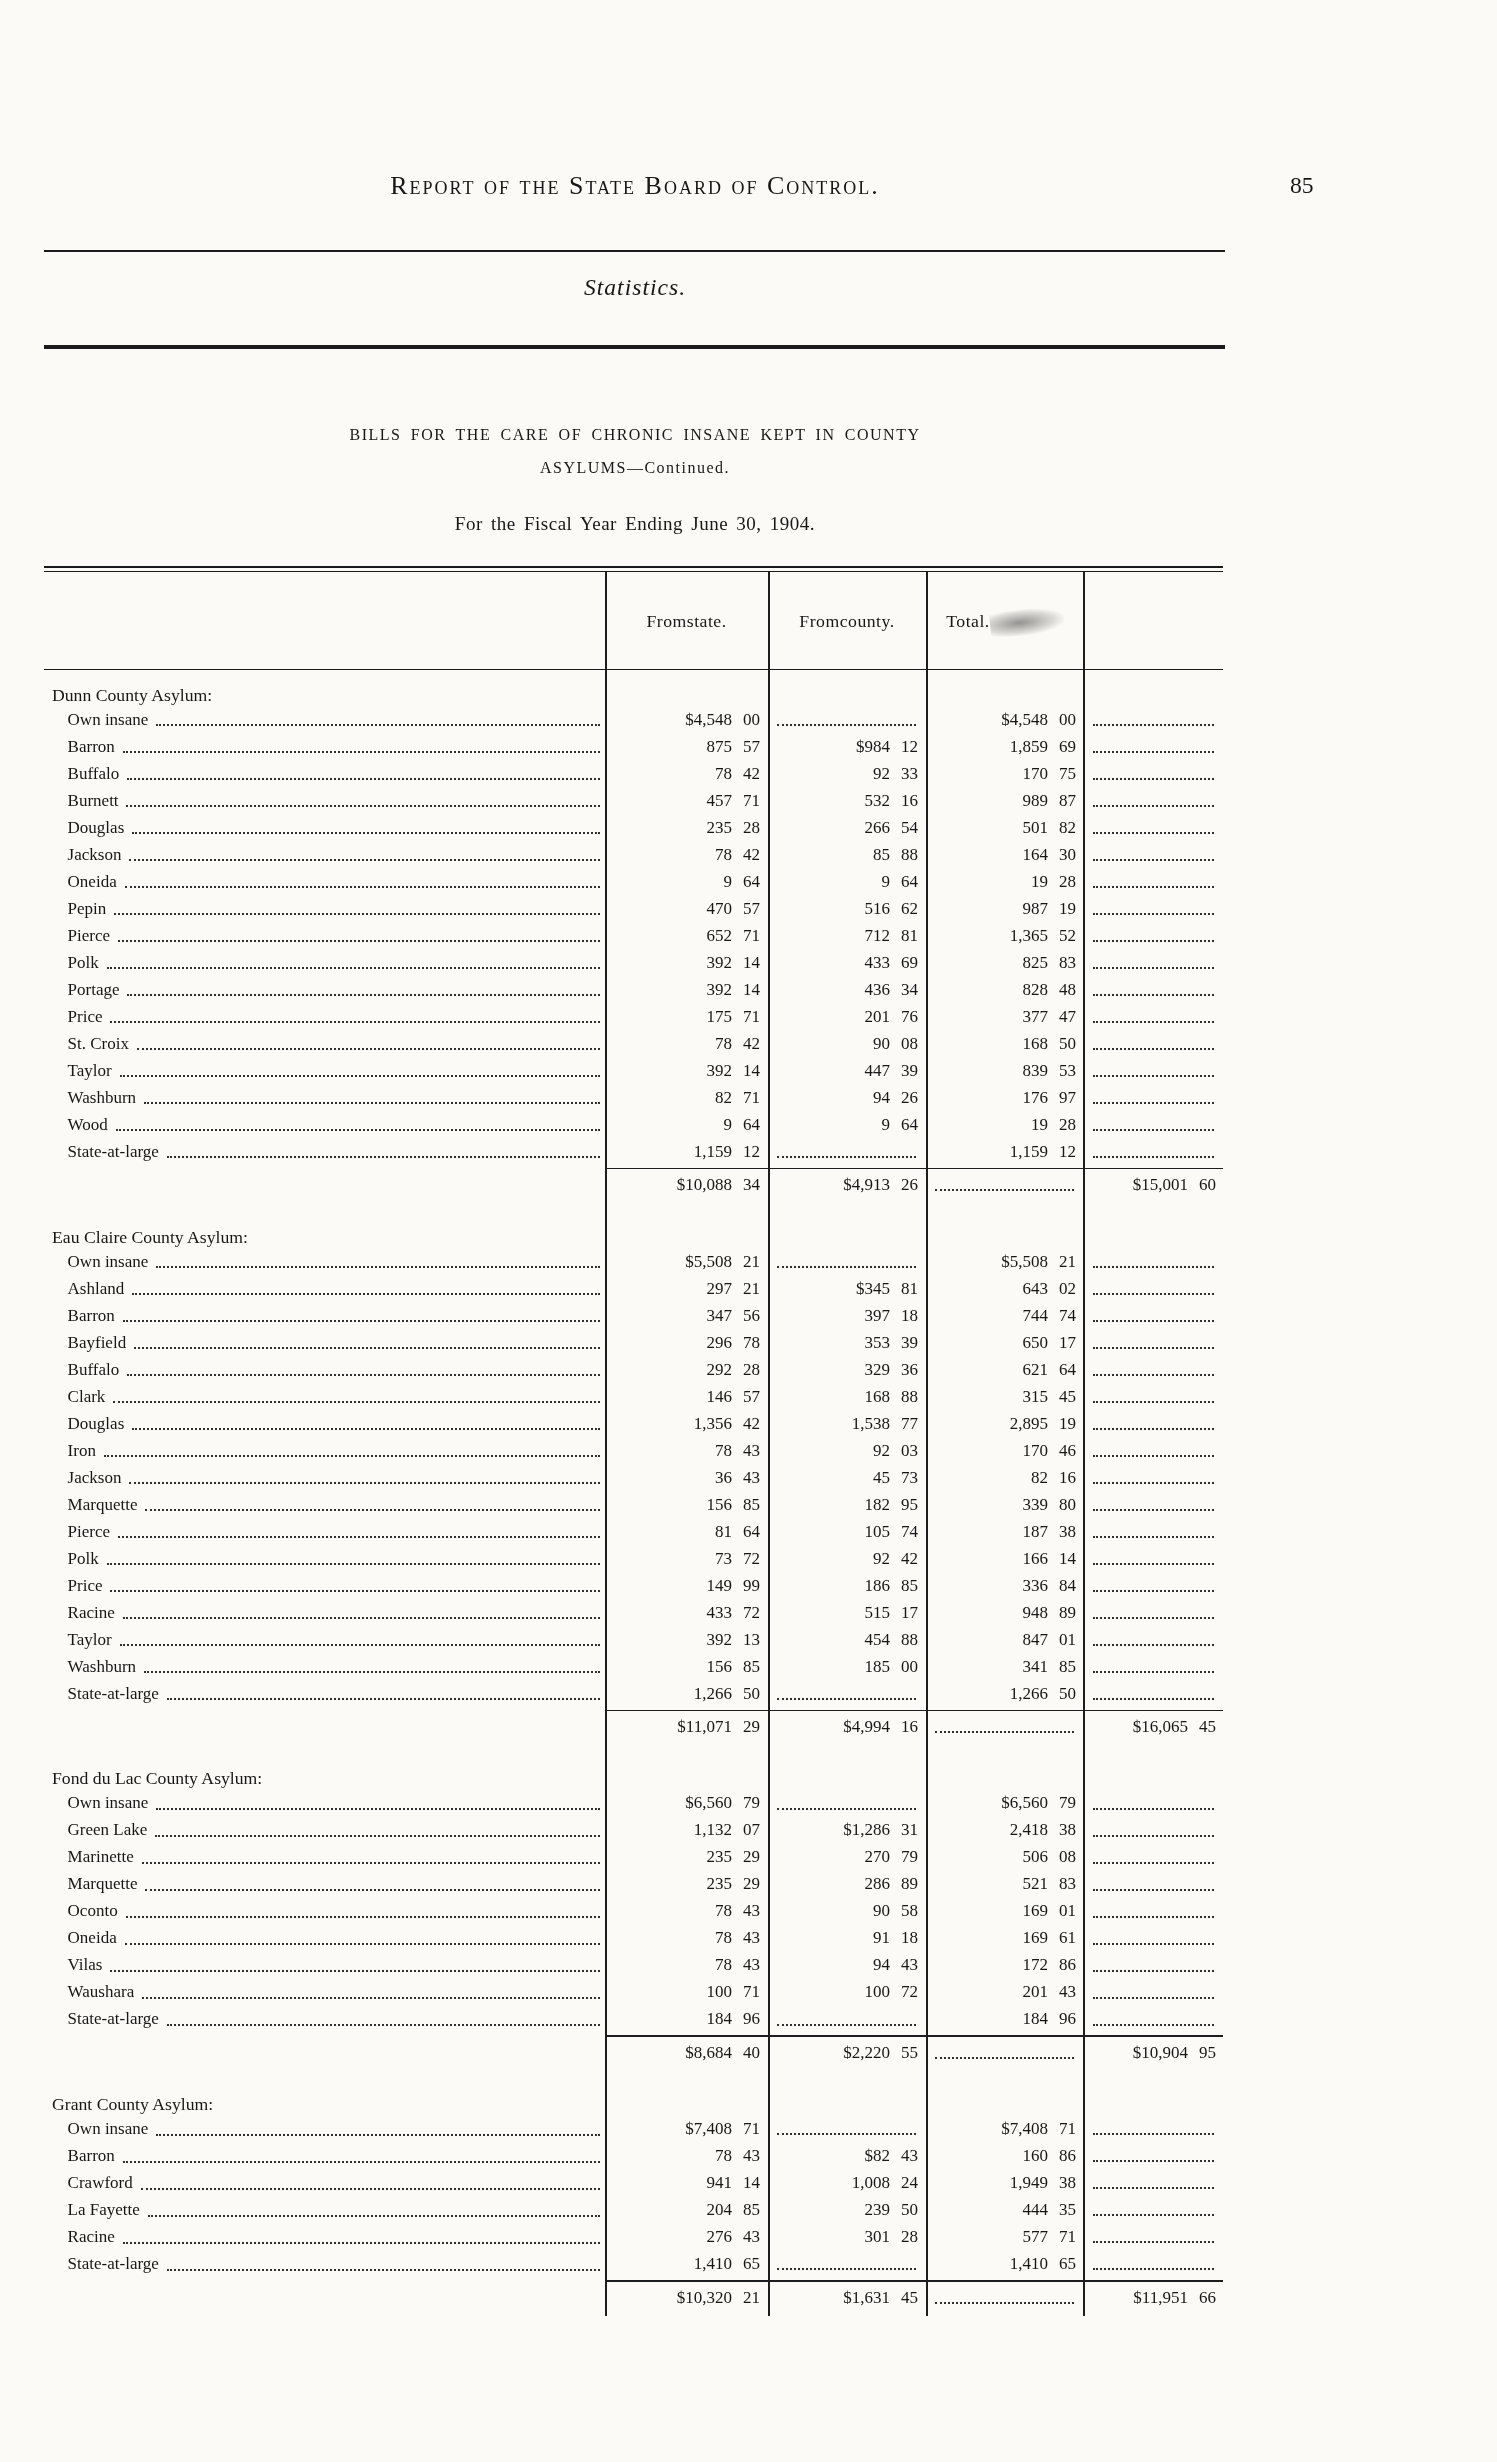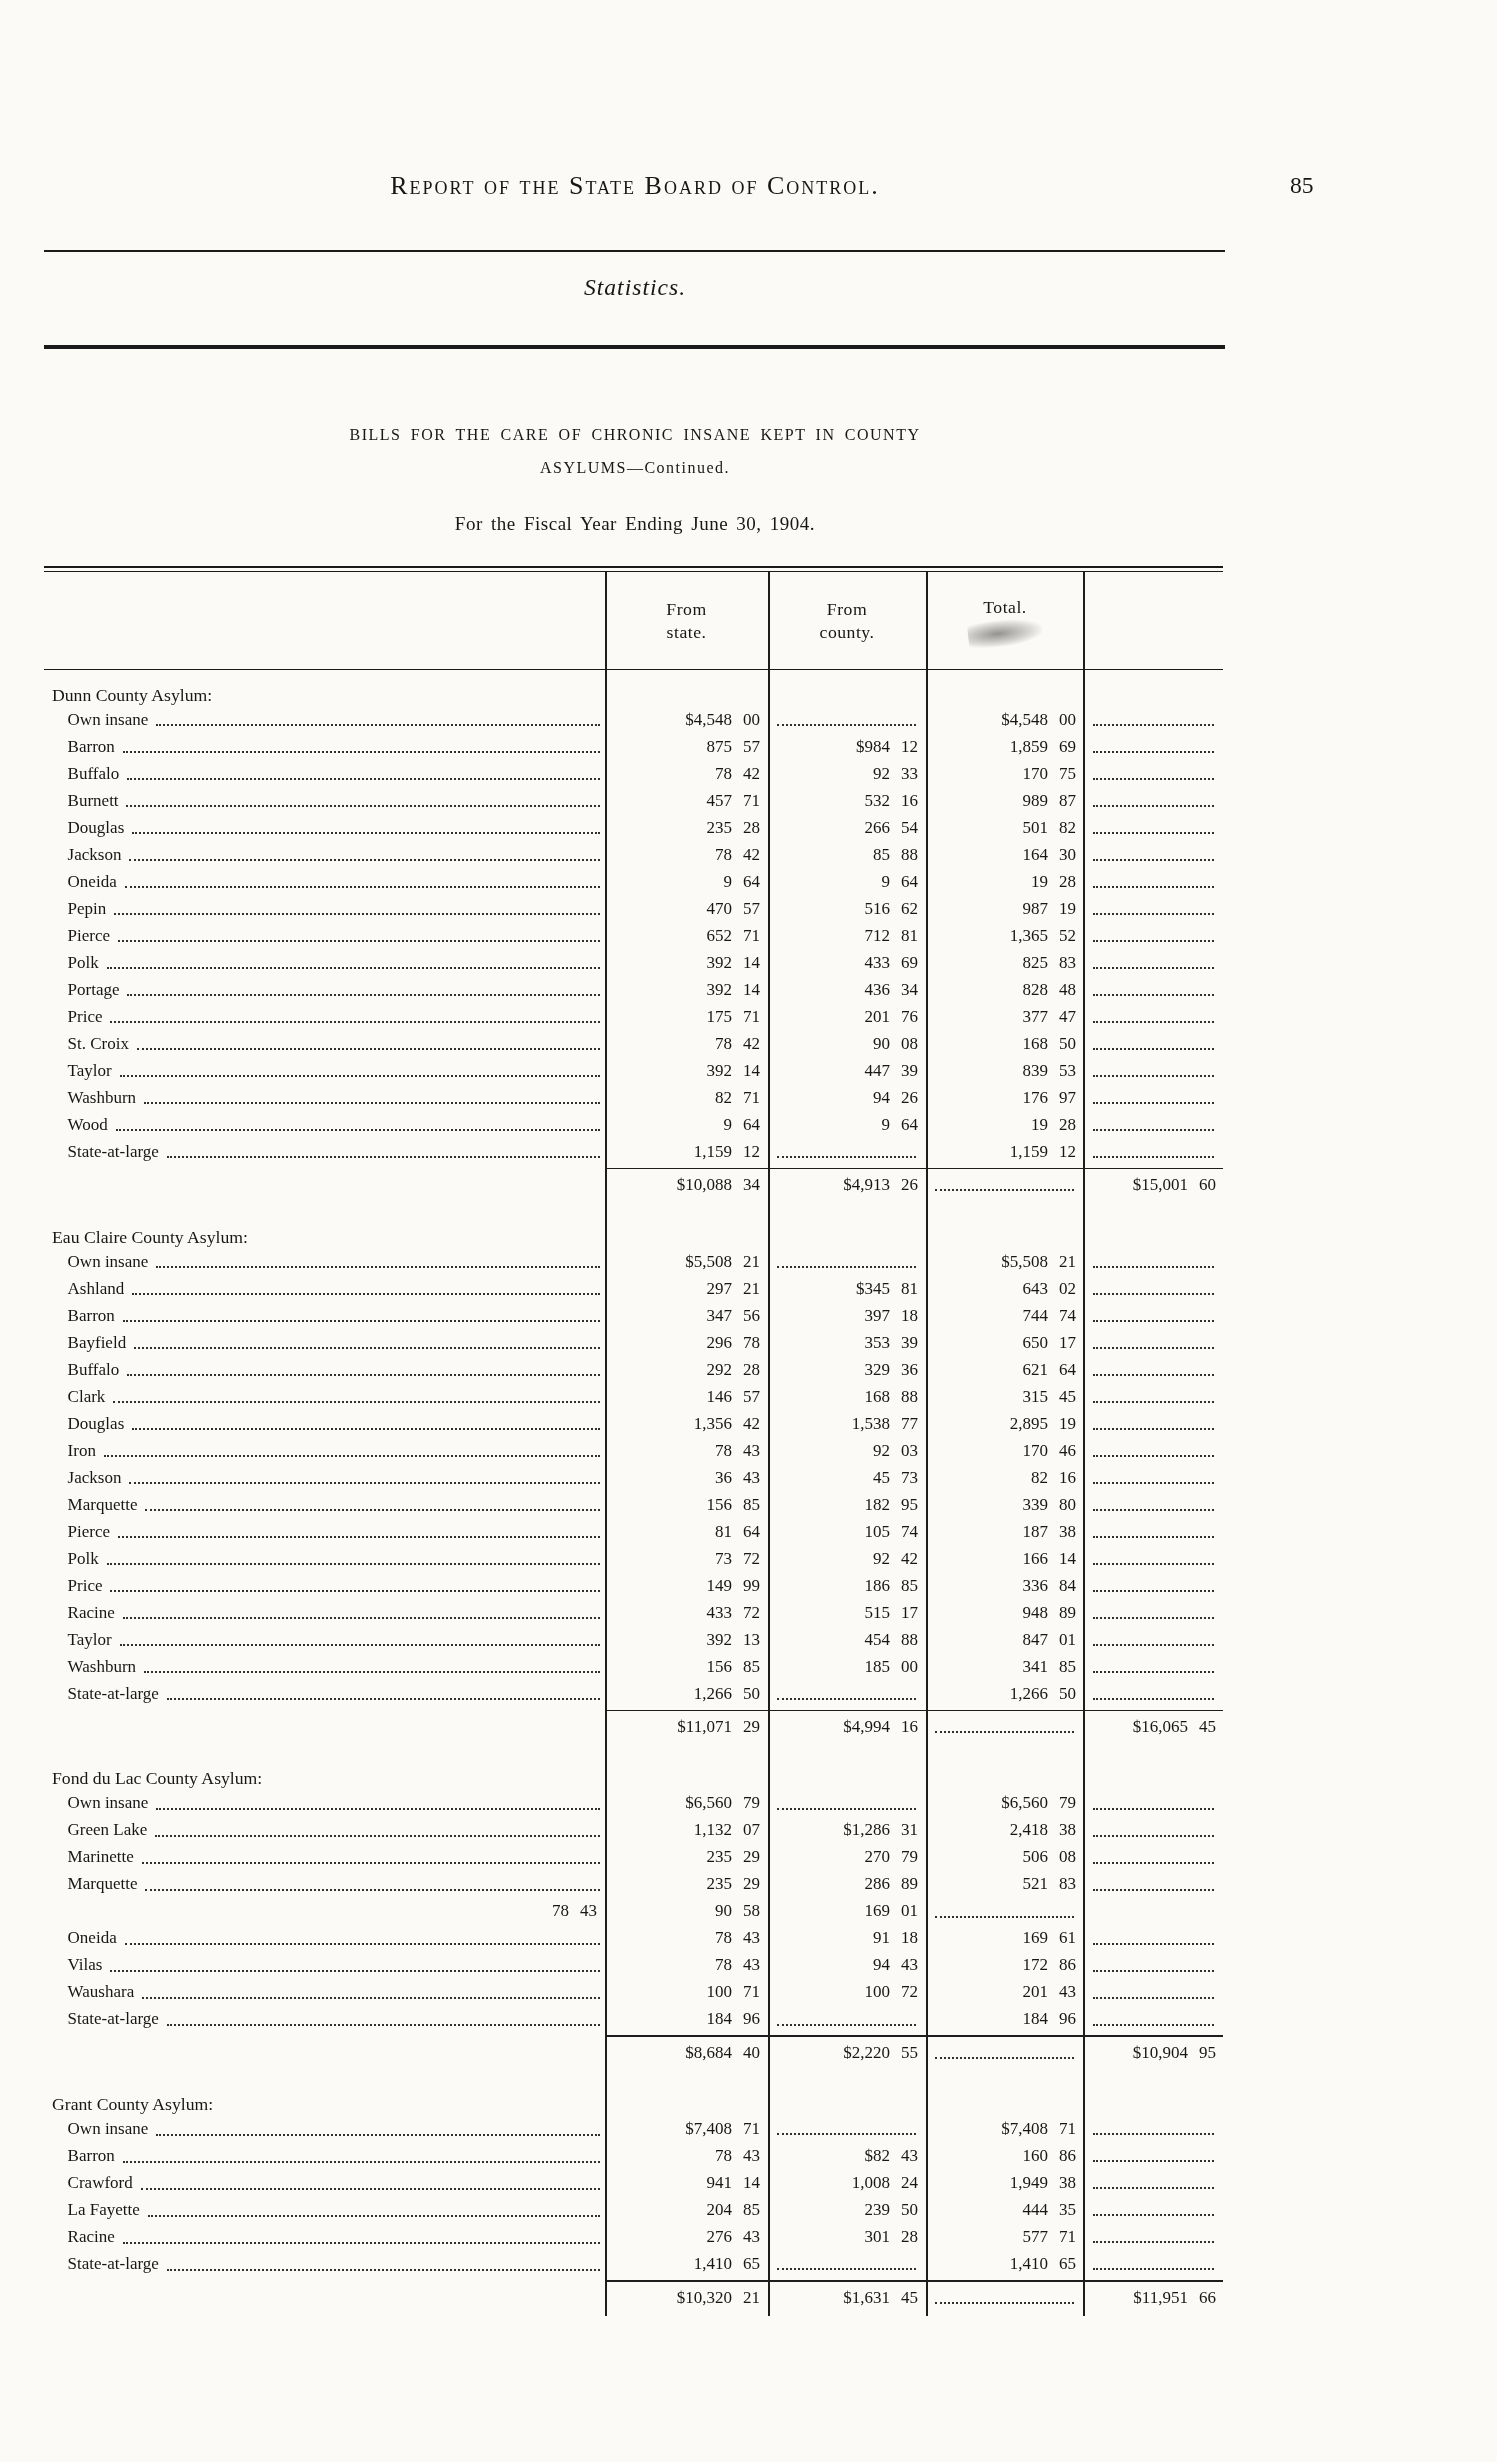--- a/index.html
+++ b/index.html
@@ -28,21 +28,21 @@
     position:absolute;left:44px;top:513px;width:1182px;text-align:center;
     font-size:19px;letter-spacing:0.5px;word-spacing:3px;
   }
   .asylum-table{position:absolute;left:44px;top:566px;width:1179px;}
   .double-rule{height:6.4px;border-top:2.5px solid #191919;border-bottom:1px solid #191919;box-sizing:border-box;}
   .thead{
     display:grid;grid-template-columns:561px 163px 158px 158px 140px;
     height:98px;border-bottom:1.5px solid #191919;box-sizing:border-box;
   }
   .hcell{
-    display:flex;flex-direction:column;justify-content:center;align-items:center;
+    display:flex;flex-direction:row;justify-content:center;align-items:center;
     font-size:17.7px;line-height:22.7px;letter-spacing:0.5px;position:relative;
   }
   .ink-smudge{
     width:74px;height:25.6px;margin-top:2px;transform:rotate(-6deg);
     background:radial-gradient(ellipse at 40% 50%, rgba(45,45,45,.50), rgba(60,60,60,.16) 55%, rgba(0,0,0,0) 75%);
   }
   .vlines{position:absolute;left:0;right:0;top:6.4px;bottom:0;pointer-events:none;}
   .vline{position:absolute;top:0;bottom:0;width:1.5px;background:#1d1d1d;}
   .vline-1{left:561px}.vline-2{left:724px}.vline-3{left:882px}.vline-4{left:1039px}
   .tbody{padding-top:6.9px;font-size:17px;}
@@ -619,20 +619,24 @@
               <div class="leader"></div>
             </div>
             <div class="cell amount-cell">235 29</div>
             <div class="cell amount-cell">286 89</div>
             <div class="cell amount-cell">521 83</div>
             <div class="cell amount-cell">
               <div class="cell-dots"></div>
             </div>
           </div>
           <div class="trow data-row">
+            <div class="cell label-cell">
+              <div class="label-text">Oconto</div>
+              <div class="leader"></div>
+            </div>
             <div class="cell amount-cell">78 43</div>
             <div class="cell amount-cell">90 58</div>
             <div class="cell amount-cell">169 01</div>
             <div class="cell amount-cell">
               <div class="cell-dots"></div>
             </div>
           </div>
           <div class="trow data-row">
             <div class="cell label-cell">
               <div class="label-text">Oneida</div>

